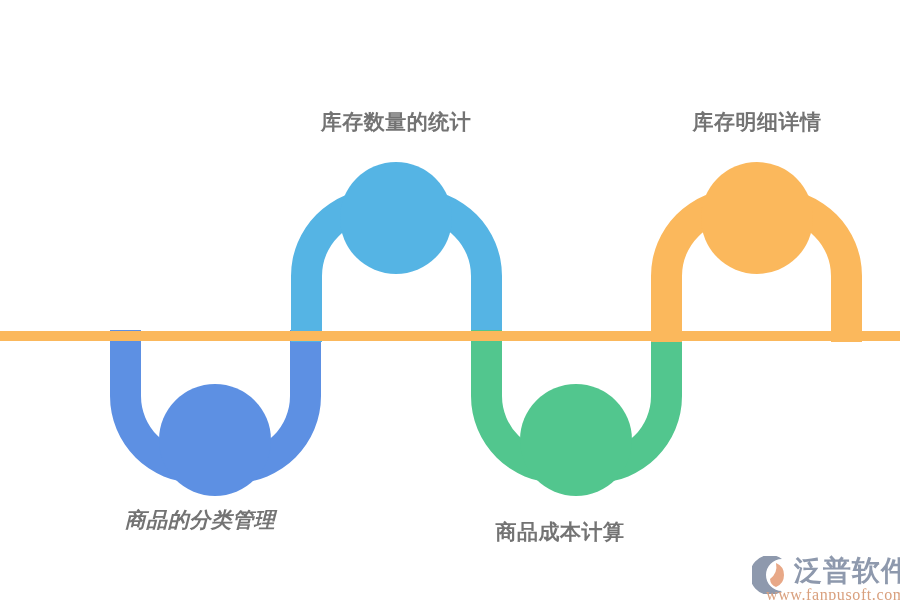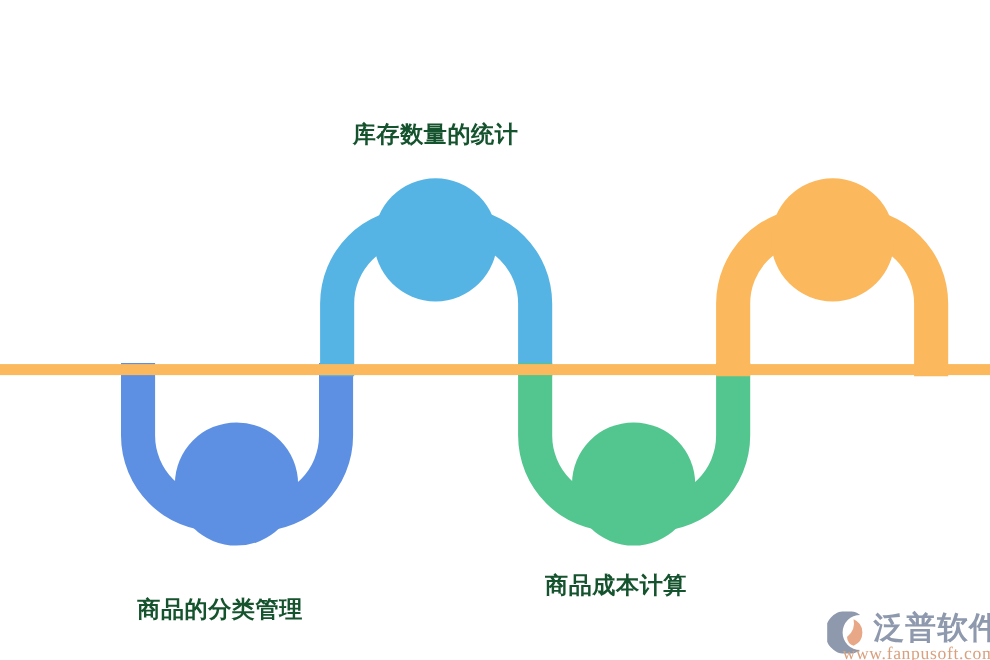--- a/index.html
+++ b/index.html
@@ -24,29 +24,29 @@
     left: 0;
     top: 0;
     width: 900px;
     height: 600px;
     display: block;
   }
   .node-label {
     position: absolute;
     font-size: 21px;
     font-weight: bold;
-    color: #14532d;
+    color: #737373;
     letter-spacing: 0.5px;
     white-space: nowrap;
     text-align: center;
     font-family: "Liberation Sans", "DejaVu Sans", sans-serif;
   }
   #label-inventory-stat { left: 396px; top: 108px; transform: translateX(-50%); }
   #label-inventory-detail { left: 757px; top: 108px; transform: translateX(-50%); }
-  #label-category-mgmt { left: 200px; top: 540px; transform: translateX(-50%); }
+  #label-category-mgmt { left: 200px; top: 506px; transform: translateX(-50%); font-style: italic; }
   #label-cost-calc { left: 560px; top: 518px; transform: translateX(-50%); }
 
   #watermark {
     position: absolute;
     left: 752px;
     top: 538px;
     width: 146px;
     height: 58px;
     margin-top: 12px;
   }
@@ -152,20 +152,21 @@
                L 682 342
                Z" fill="#fbb85c"></path>
       <circle cx="757" cy="218" r="56" fill="#fbb85c"></circle>
     </g>
 
     <rect x="0" y="331" width="900" height="10" fill="#fbb85c"></rect>
   </svg>
 
   <div class="node-label" id="label-inventory-stat">库存数量的统计</div>
 
+  <div class="node-label" id="label-inventory-detail">库存明细详情</div>
 
   <div class="node-label" id="label-category-mgmt">商品的分类管理</div>
 
   <div class="node-label" id="label-cost-calc">商品成本计算</div>
 
   <div id="watermark">
     <svg id="watermark-mark" viewBox="0 0 40 38" xmlns="http://www.w3.org/2000/svg">
       <path d="M 30 3 A 16 16 0 1 0 30 35 A 20 20 0 1 1 30 3 Z" fill="#8e99ad"></path>
       <path d="M 24 7 A 13 13 0 0 1 24 31 A 9 9 0 0 1 18 23 A 16 16 0 0 0 24 7 Z" fill="#e8a887"></path>
     </svg>

